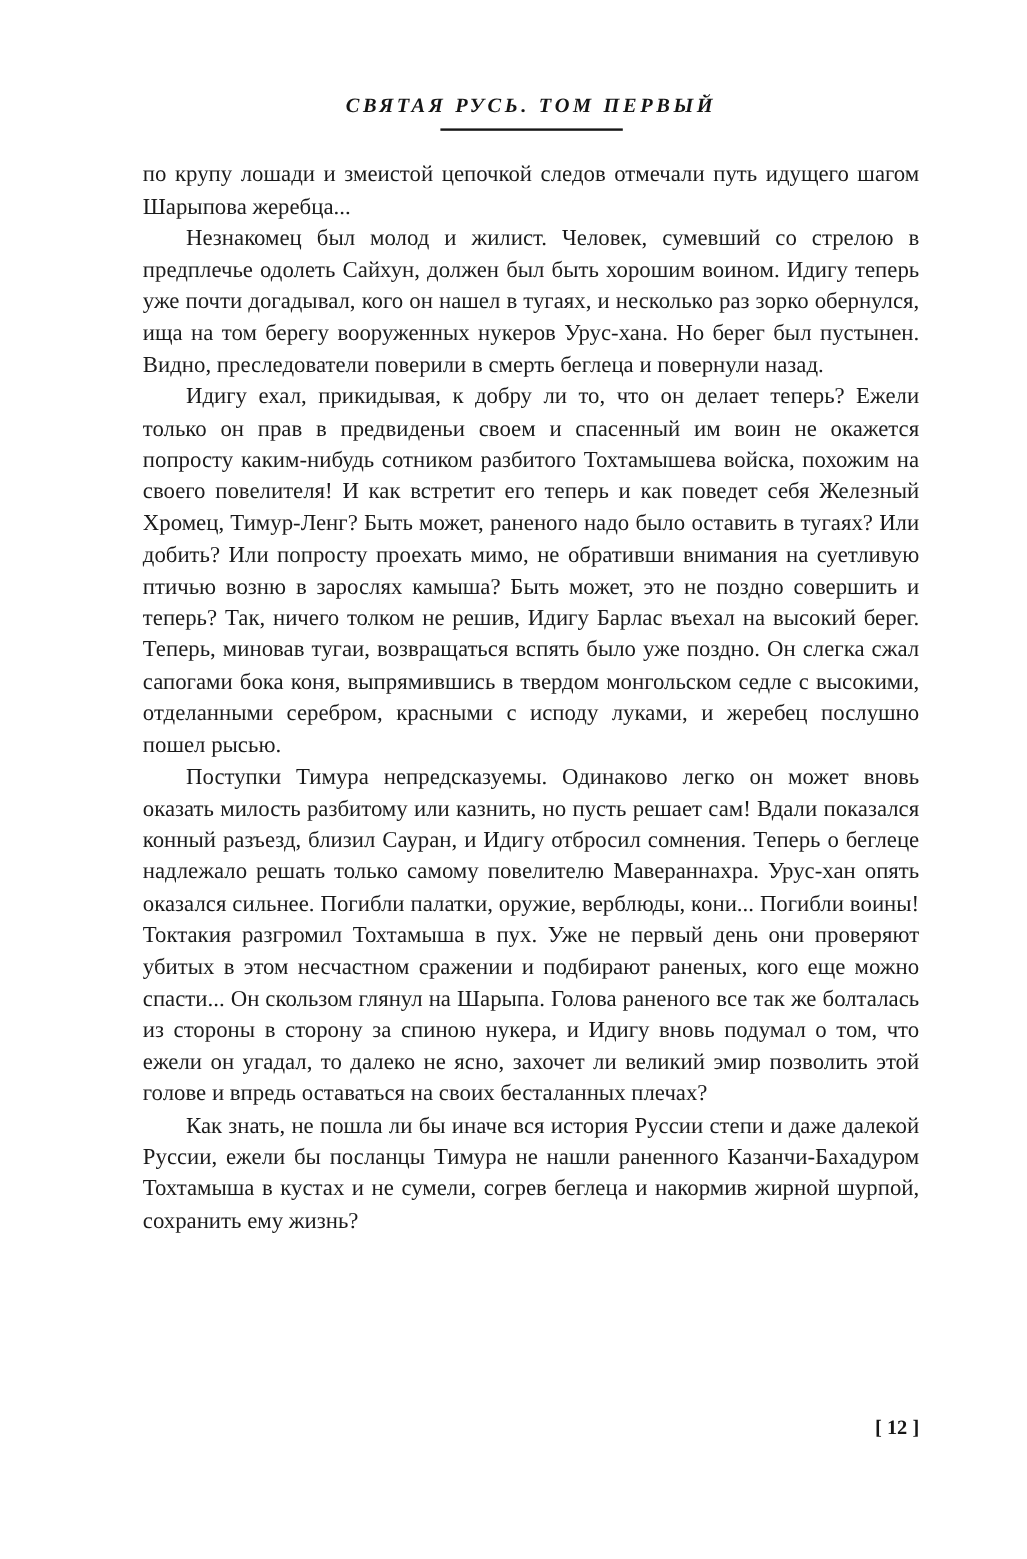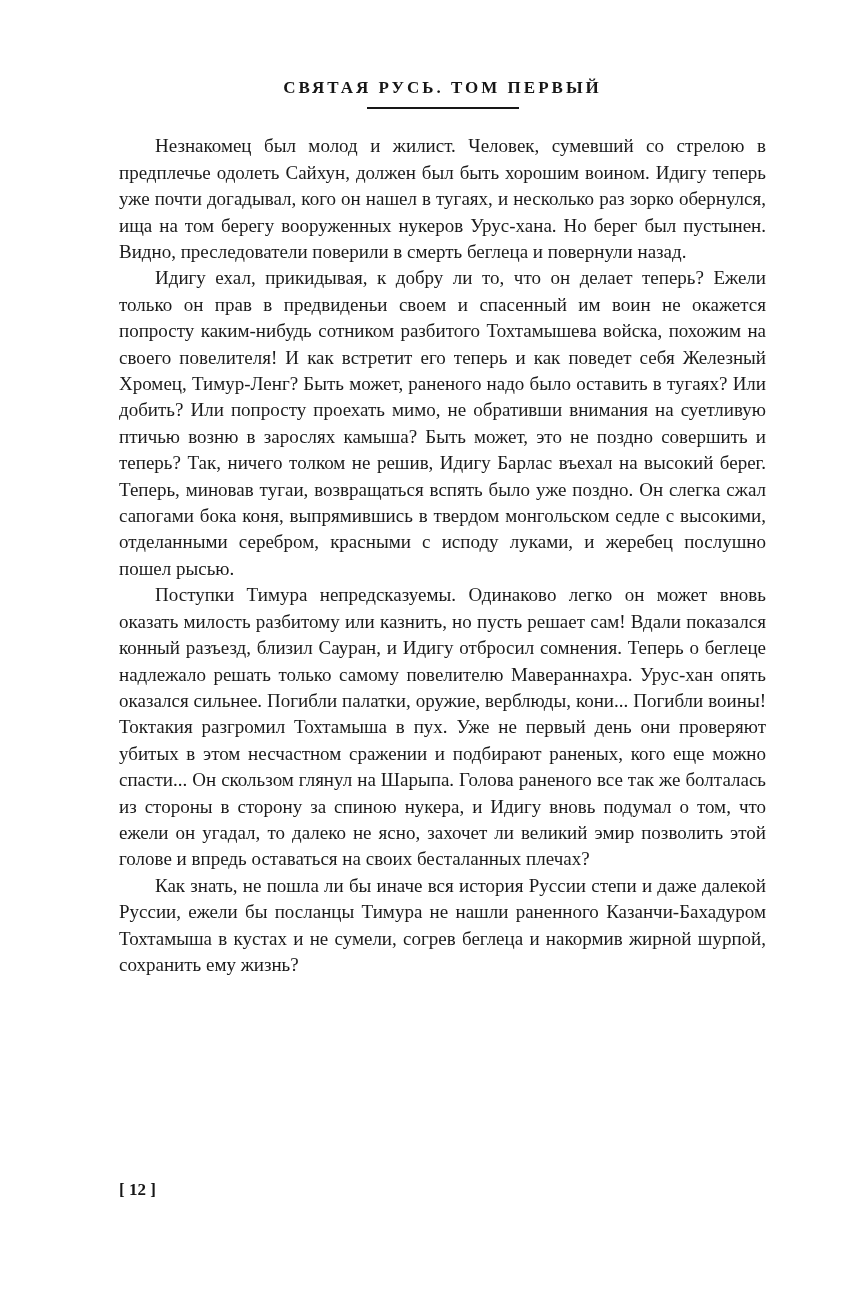--- a/index.html
+++ b/index.html
@@ -24,20 +24,21 @@
     width: 647px;
   }
   .running-head {
     margin-top: 78px;
     text-align: center;
     font-weight: bold;
     font-size: 17px;
     letter-spacing: 3px;
     line-height: 1.2;
     color: #161616;
+    font-style: italic;
   }
   .header-rule {
     width: 152px;
     height: 2px;
     background: #171717;
     margin: 9px auto 0 auto;
   }
   .body-text {
     margin-top: 24px;
     font-size: 19px;
@@ -51,34 +52,35 @@
     text-indent: 36px;
   }
   .body-text p.first {
     text-indent: 0;
   }
   .page-number {
     position: absolute;
     left: 119px;
     width: 647px;
     top: 1180px;
-    text-align: left;
+    text-align: right;
     font-weight: bold;
     font-size: 17px;
     color: #161616;
   }
 </style>
 </head>
 <body>
 
 <div class="page">
   <div class="type-block">
     <div class="running-head">СВЯТАЯ РУСЬ. ТОМ ПЕРВЫЙ</div>
     <div class="header-rule"></div>
     <div class="body-text">
+      <p class="first">по крупу лошади и змеистой цепочкой следов отмечали путь идущего шагом Шарыпова жеребца...</p>
       <p>Незнакомец был молод и жилист. Человек, сумевший со стрелою в предплечье одолеть Сайхун, должен был быть хорошим воином. Идигу теперь уже почти догадывал, кого он нашел в тугаях, и несколько раз зорко обернулся, ища на том берегу вооруженных нукеров Урус-хана. Но берег был пустынен. Видно, преследователи поверили в смерть беглеца и повернули назад.</p>
       <p>Идигу ехал, прикидывая, к добру ли то, что он делает теперь? Ежели только он прав в предвиденьи своем и спасенный им воин не окажется попросту каким-нибудь сотником разбитого Тохтамышева войска, похожим на своего повелителя! И как встретит его теперь и как поведет себя Железный Хромец, Тимур-Ленг? Быть может, раненого надо было оставить в тугаях? Или добить? Или попросту проехать мимо, не обративши внимания на суетливую птичью возню в зарослях камыша? Быть может, это не поздно совершить и теперь? Так, ничего толком не решив, Идигу Барлас въехал на высокий берег. Теперь, миновав тугаи, возвращаться вспять было уже поздно. Он слегка сжал сапогами бока коня, выпрямившись в твердом монгольском седле с высокими, отделанными серебром, красными с исподу луками, и жеребец послушно пошел рысью.</p>
       <p>Поступки Тимура непредсказуемы. Одинаково легко он может вновь оказать милость разбитому или казнить, но пусть решает сам! Вдали показался конный разъезд, близил Сауран, и Идигу отбросил сомнения. Теперь о беглеце надлежало решать только самому повелителю Мавераннахра. Урус-хан опять оказался сильнее. Погибли палатки, оружие, верблюды, кони... Погибли воины! Токтакия разгромил Тохтамыша в пух. Уже не первый день они проверяют убитых в этом несчастном сражении и подбирают раненых, кого еще можно спасти... Он скользом глянул на Шарыпа. Голова раненого все так же болталась из стороны в сторону за спиною нукера, и Идигу вновь подумал о том, что ежели он угадал, то далеко не ясно, захочет ли великий эмир позволить этой голове и впредь оставаться на своих бесталанных плечах?</p>
       <p>Как знать, не пошла ли бы иначе вся история Руссии степи и даже далекой Руссии, ежели бы посланцы Тимура не нашли раненного Казанчи-Бахадуром Тохтамыша в кустах и не сумели, согрев беглеца и накормив жирной шурпой, сохранить ему жизнь?</p>
     </div>
   </div>
   <div class="page-number">[ 12 ]</div>
 </div>
 
 </body></html>

